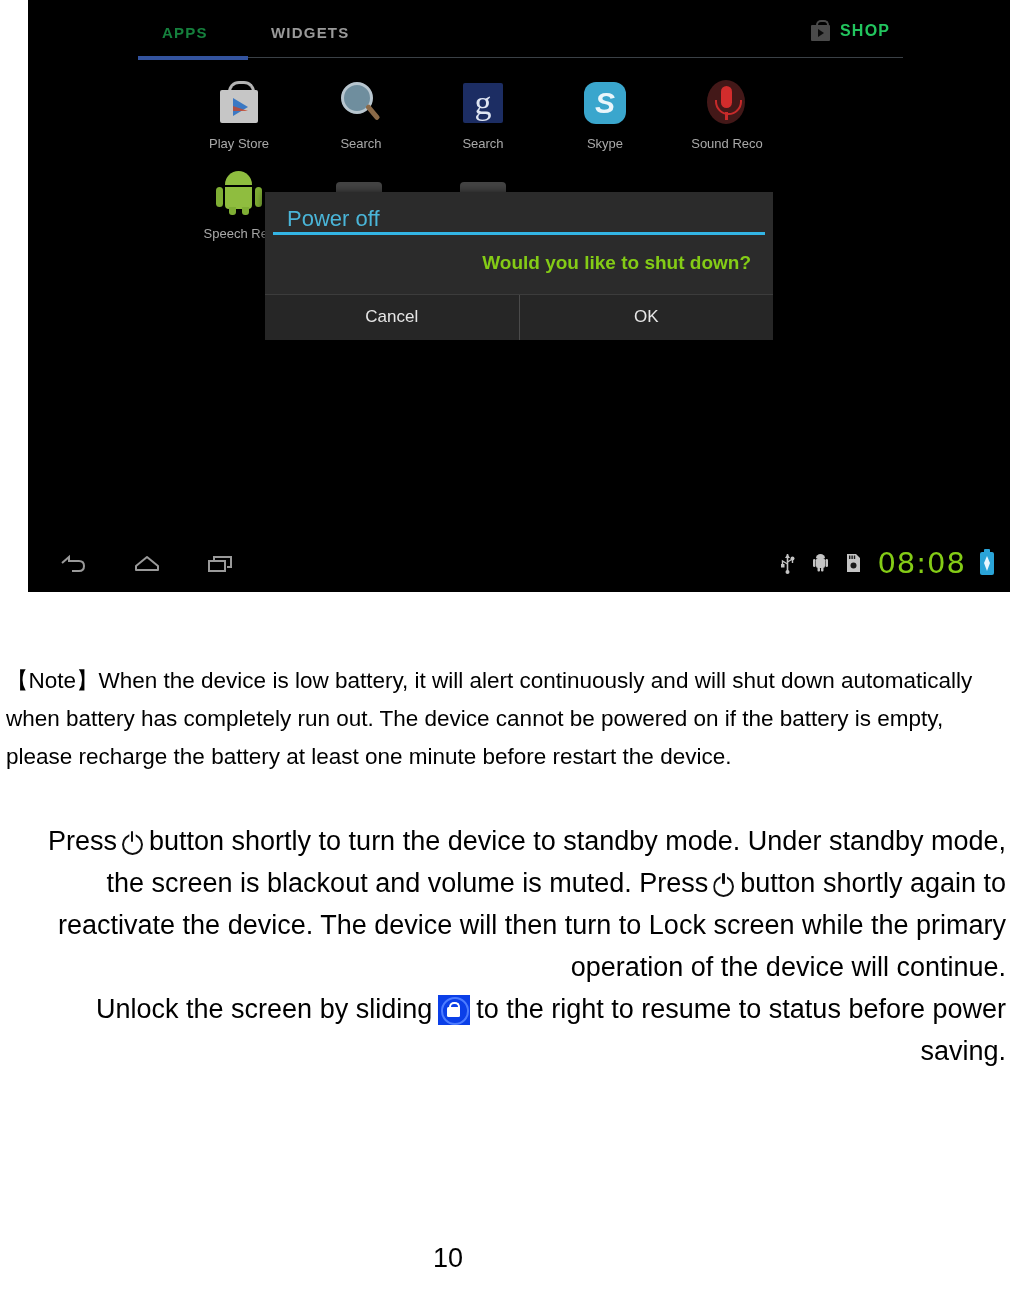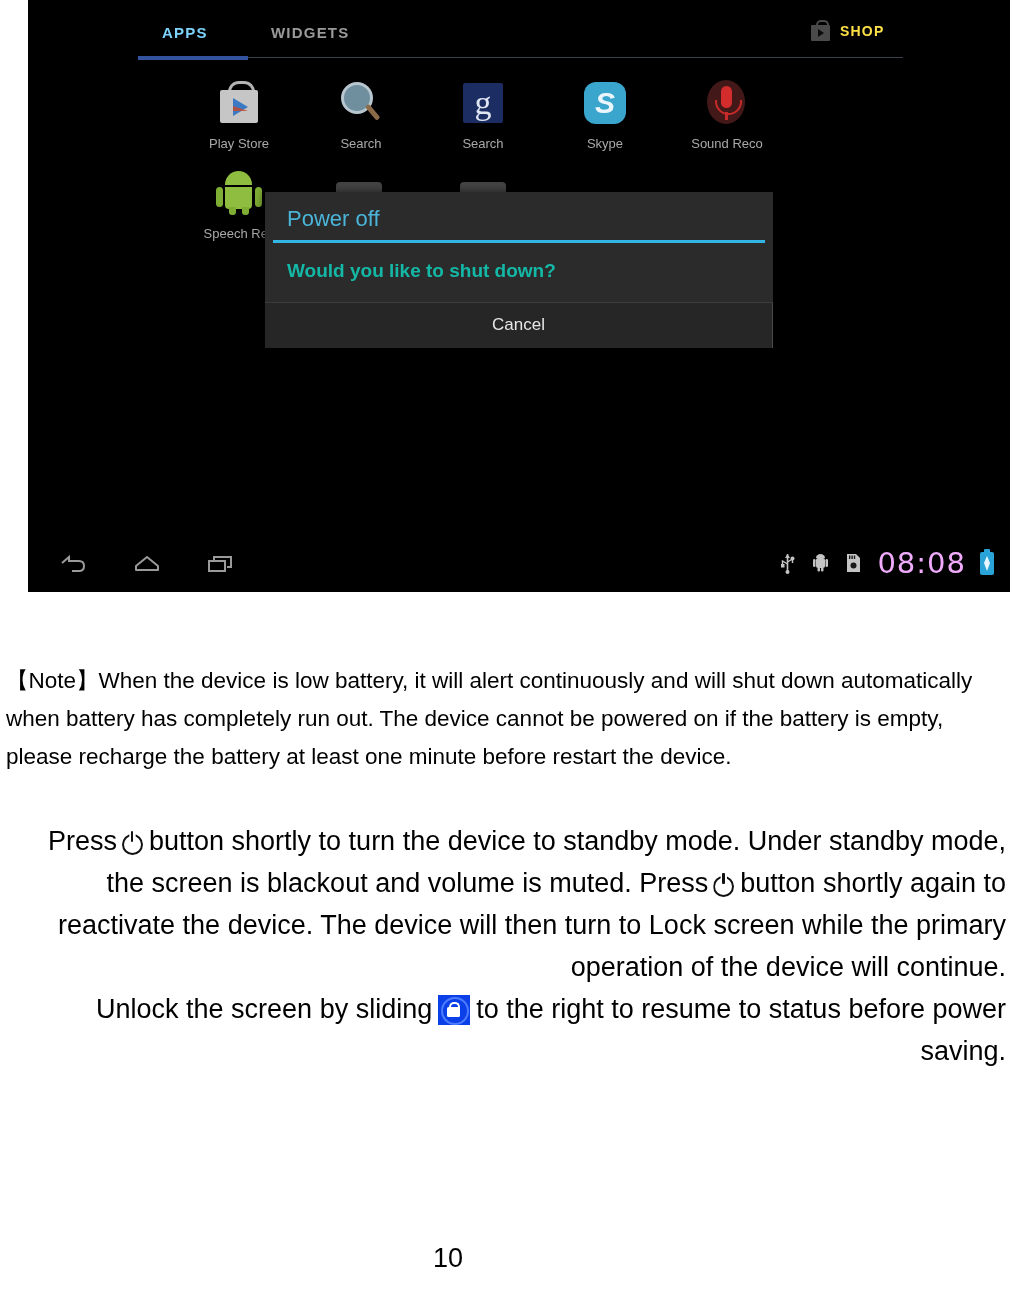--- a/index.html
+++ b/index.html
@@ -33,21 +33,21 @@
     left: 0; top: 0;
     width: 100%;
     height: 62px;
   }
   .tab-apps, .tab-widgets {
     position: absolute;
     top: 24px;
     font-size: 15px;
     font-weight: bold;
     letter-spacing: 1.2px;
-    color: #7dd3fc;
+    color: #15803d;
   }
   .tab-apps { left: 134px; }
   .tab-widgets { left: 243px; color: #9a9a9a; }
   .tab-underline-active {
     position: absolute;
     left: 110px;
     top: 56px;
     width: 110px;
     height: 4px;
     background: #33539e;
@@ -89,24 +89,24 @@
   }
   .shop-bag .bag-play {
     position: absolute;
     left: 7px; top: 9px;
     width: 0; height: 0;
     border-left: 6px solid #0b0b0b;
     border-top: 4px solid transparent;
     border-bottom: 4px solid transparent;
   }
   .shop-label {
-    font-size: 14px;
+    font-size: 16px;
     font-weight: bold;
     letter-spacing: 1.2px;
-    color: #fde047;
+    color: #22c55e;
   }
 
   
   .app-grid {
     position: absolute;
     left: 150px;
     top: 78px;
     width: 760px;
   }
   .app-row {
@@ -310,32 +310,33 @@
     position: absolute;
     left: 237px;
     top: 192px;
     width: 508px;
     background: #2b2b2b;
     box-shadow: 0 2px 10px rgba(0,0,0,.85);
   }
   .pd-title {
     color: #4ab5d8;
     font-size: 22px;
-    padding: 14px 22px 8px 22px;
+    padding: 14px 22px 0 22px;
   }
   .pd-rule {
     height: 3px;
     background: #33b5e5;
     margin: 0 8px;
   }
   .pd-message {
-    color: #14b8a6;
+    color: #84cc16;
     font-size: 19px;
     font-weight: bold;
     padding: 17px 22px 20px 22px;
+    text-align: right;
   }
   .pd-buttons {
     display: flex;
     border-top: 1px solid #3c3c3c;
     background: #262626;
   }
   .pd-btn {
     flex: 1;
     text-align: center;
     color: #e6e6e6;
@@ -365,21 +366,21 @@
     position: absolute;
     right: 16px; top: 8px;
     display: flex;
     align-items: center;
     gap: 14px;
   }
   .st-ic { width: 19px; height: 24px; position: relative; }
   .clock {
     font-family: "DejaVu Sans", sans-serif;
     font-size: 29px;
-    color: #f0abfc;
+    color: #84cc16;
     letter-spacing: 1px;
     line-height: 30px;
   }
   .battery {
     width: 14px; height: 23px;
     background: #2aa4d8;
     border-radius: 2px;
     position: relative;
   }
   .battery::before {
@@ -595,20 +596,21 @@
 
   <span class="ghost-app" style="left:308px; top:182px;"></span>
   <span class="ghost-app" style="left:432px; top:182px;"></span>
 
   <div class="power-dialog">
     <div class="pd-title">Power off</div>
     <div class="pd-rule"></div>
     <div class="pd-message">Would you like to shut down?</div>
     <div class="pd-buttons">
       <div class="pd-btn left">Cancel</div>
+      <div class="pd-btn">OK</div>
     </div>
   </div>
 
   <div class="sysbar">
     <div class="nav-group">
       <span class="nav-ic">
         <svg width="30" height="30" viewBox="0 0 30 30">
           <path d="M4 14 L11 8 L11 12 L21 12 Q26 12 26 17 Q26 22 21 22 L14 22" fill="none" stroke="#9a9a9a" stroke-width="2"></path>
         </svg>
       </span>

